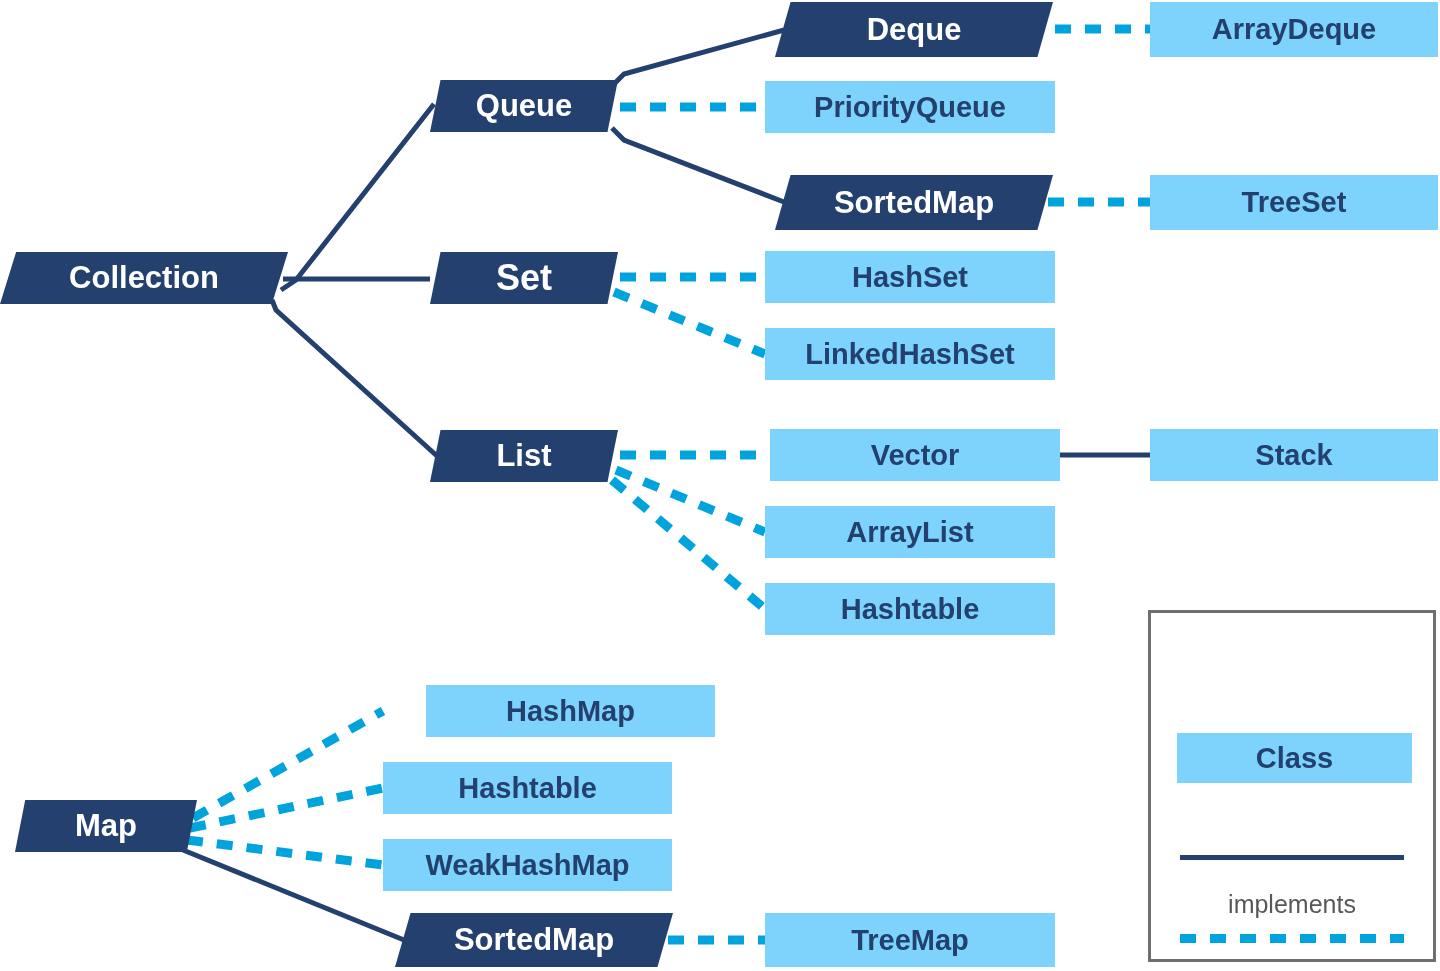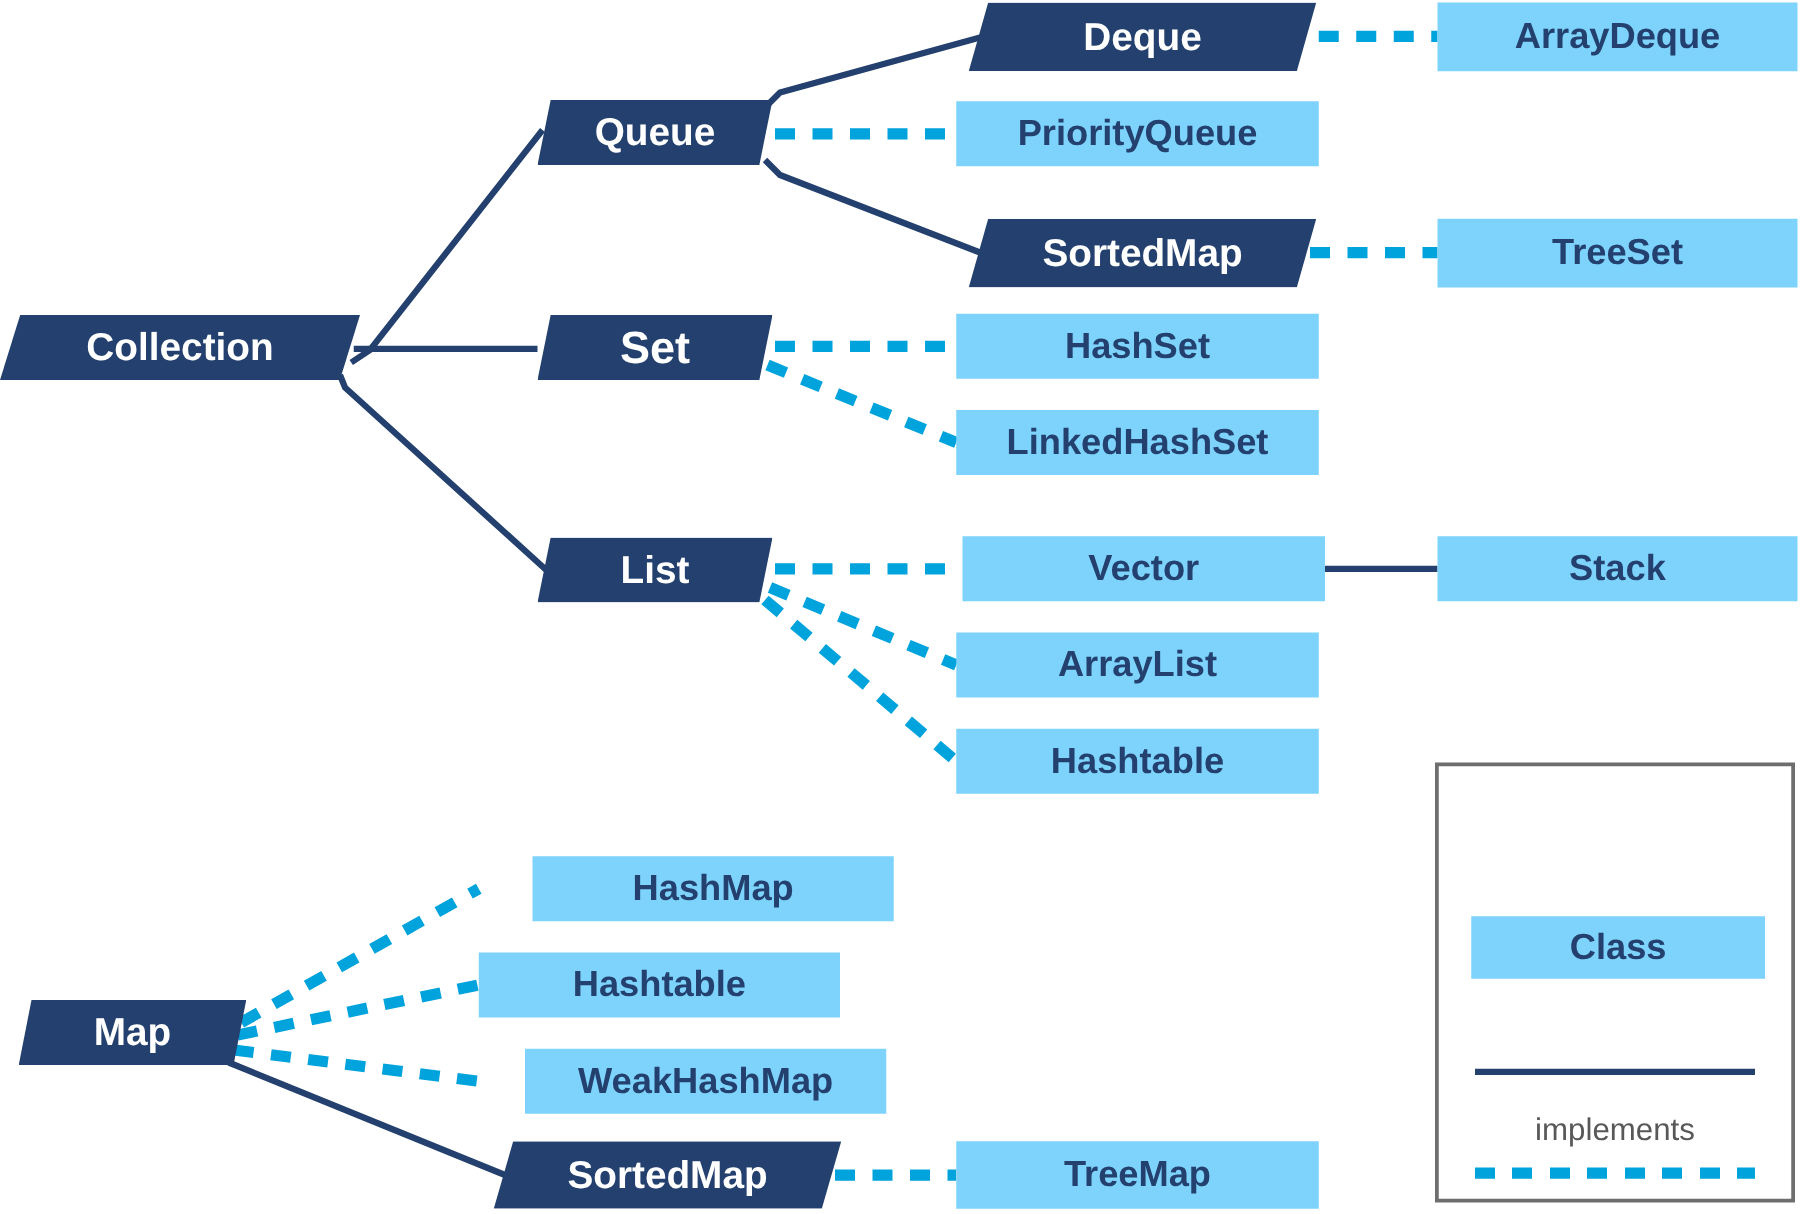--- a/index.html
+++ b/index.html
@@ -93,21 +93,21 @@
       </div>
       <div class="node cls" style="left: 765px; top: 583px; width: 290px; height: 52px; font-size: 29px;">
         <span>Hashtable</span>
       </div>
       <div class="node cls" style="left: 383px; top: 685px; width: 289px; height: 52px; font-size: 29px; margin-left: 43px;">
         <span>HashMap</span>
       </div>
       <div class="node cls" style="left: 383px; top: 762px; width: 289px; height: 52px; font-size: 29px;">
         <span>Hashtable</span>
       </div>
-      <div class="node cls" style="left: 383px; top: 839px; width: 289px; height: 52px; font-size: 29px; margin-left: 37px;">
+      <div class="node cls" style="left: 383px; top: 839px; width: 289px; height: 52px; font-size: 29px;">
         <span>WeakHashMap</span>
       </div>
       <div class="node cls" style="left: 765px; top: 913px; width: 290px; height: 54px; font-size: 29px;">
         <span>TreeMap</span>
       </div>
     </div>
 
   <div class="legend-box" id="legend-box" style="left: 1148px; top: 610px; width: 288px; height: 352px;"></div>
   <div class="node cls" id="legend-cls" style="left: 1177px; top: 733px; width: 235px; height: 50px; font-size: 29px;">
     <span>Class</span>

